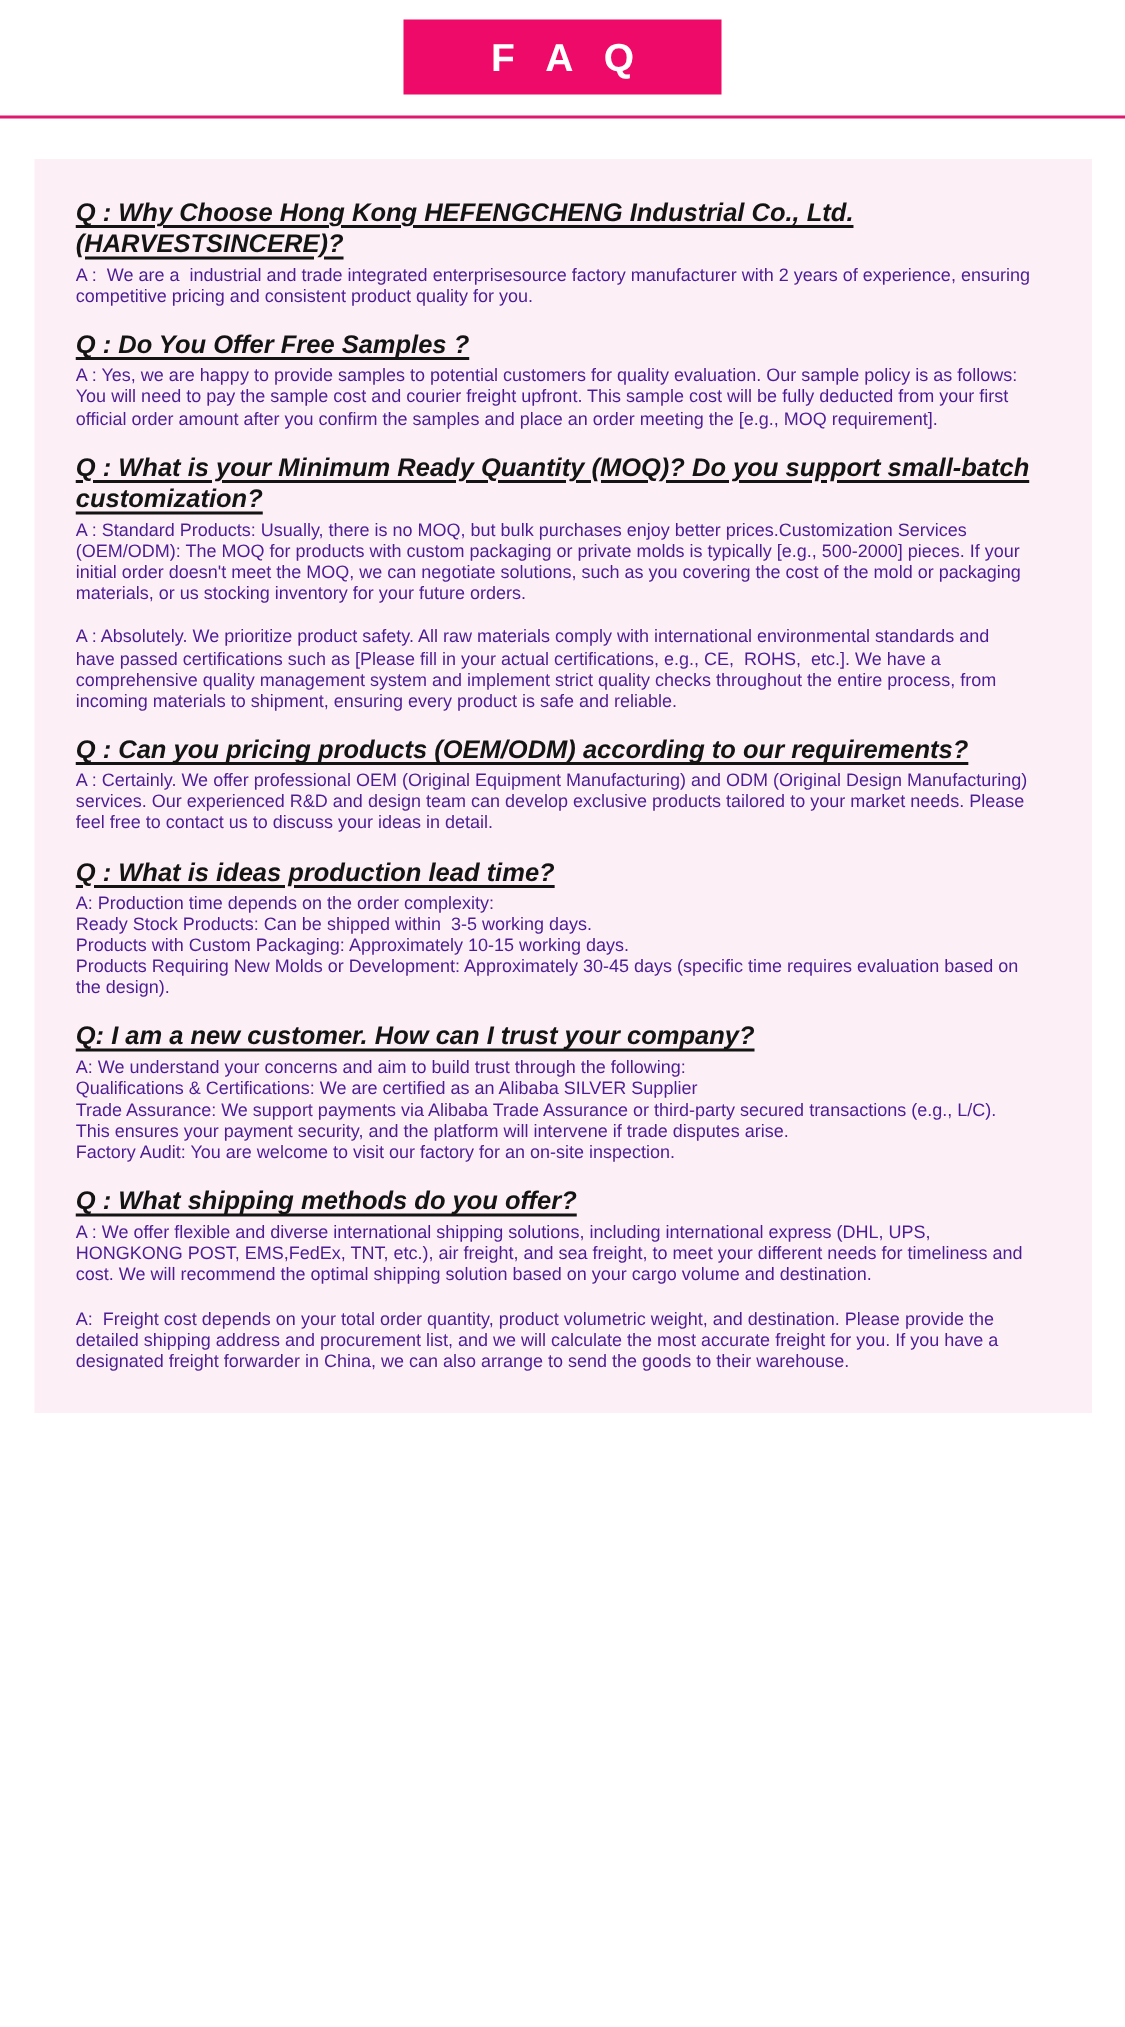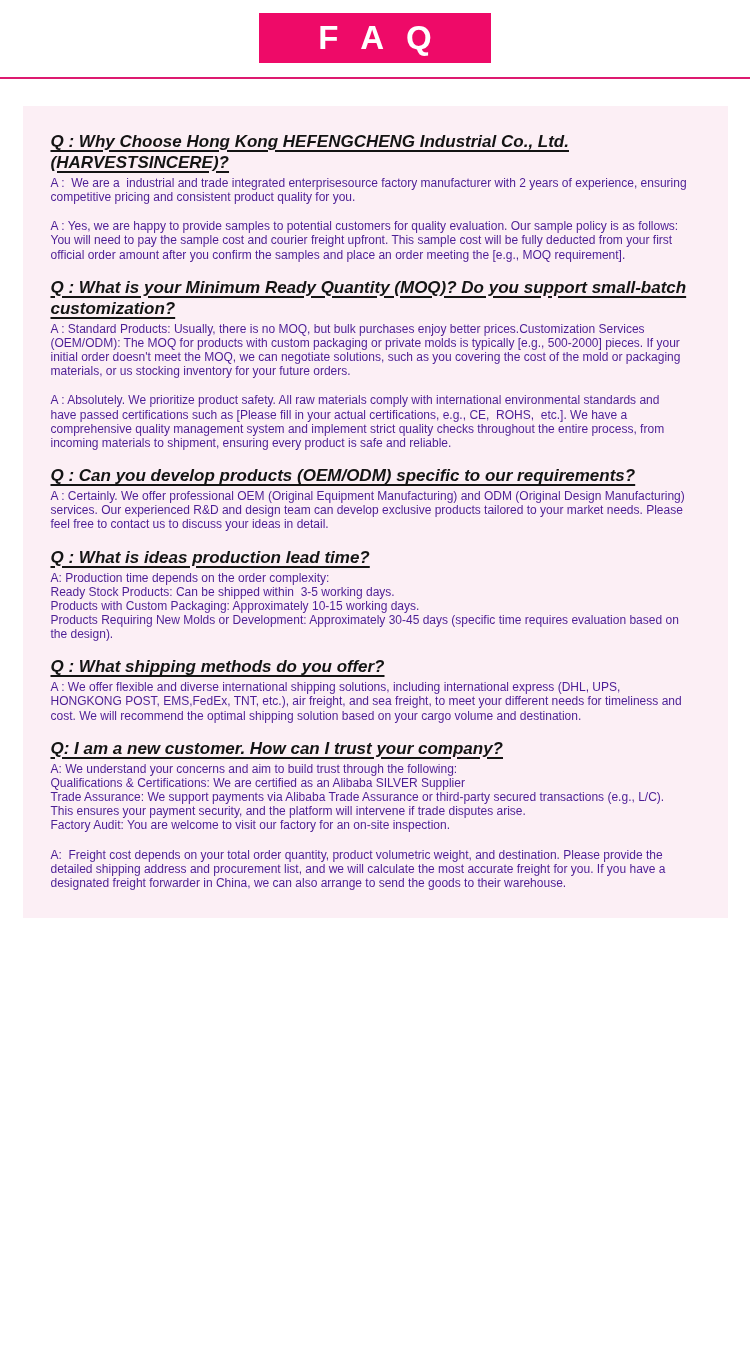--- a/index.html
+++ b/index.html
@@ -6,29 +6,29 @@
   html, body {
     width: 750px;
     background: #ffffff;
     font-family: "Liberation Sans", "DejaVu Sans", sans-serif;
   }
   body { min-height: 1351px; }
 
   
   .header { padding-top: 13px; }
   .banner {
-    width: 232px;
+    width: 212px;
     height: 50px;
     margin: 0 auto;
     background: var(--accent, #ee0a68);
     color: #ffffff;
     display: flex;
     align-items: center;
     justify-content: center;
-    font-size: 33px;
+    font-size: 26px;
     font-weight: bold;
     letter-spacing: 7px;
     text-indent: 7px;
   }
   .divider {
     margin-top: 14px;
     height: 2px;
     width: 100%;
     background: var(--divider, #dd1a70);
   }
@@ -71,56 +71,57 @@
 </div>
 
 <div class="panel">
 
   <div class="qa">
     <h3 class="q">Q : Why Choose Hong Kong HEFENGCHENG Industrial Co., Ltd.(HARVESTSINCERE)?</h3>
     <p class="a">A :  We are a  industrial and trade integrated enterprisesource factory manufacturer with 2 years of experience, ensuring competitive pricing and consistent product quality for you.</p>
   </div>
 
   <div class="qa">
+    <h3 class="q">Q : Do You Offer Free Samples ?</h3>
     <p class="a">A : Yes, we are happy to provide samples to potential customers for quality evaluation. Our sample policy is as follows:
 You will need to pay the sample cost and courier freight upfront. This sample cost will be fully deducted from your first official order amount after you confirm the samples and place an order meeting the [e.g., MOQ requirement].</p>
   </div>
 
   <div class="qa">
     <h3 class="q">Q : What is your Minimum Ready Quantity (MOQ)? Do you support small-batch customization?</h3>
     <p class="a">A : Standard Products: Usually, there is no MOQ, but bulk purchases enjoy better prices.Customization Services (OEM/ODM): The MOQ for products with custom packaging or private molds is typically [e.g., 500-2000] pieces. If your initial order doesn't meet the MOQ, we can negotiate solutions, such as you covering the cost of the mold or packaging materials, or us stocking inventory for your future orders.</p>
   </div>
 
   <div class="qa">
     <p class="a">A : Absolutely. We prioritize product safety. All raw materials comply with international environmental standards and have passed certifications such as [Please fill in your actual certifications, e.g., CE,  ROHS,  etc.]. We have a comprehensive quality management system and implement strict quality checks throughout the entire process, from incoming materials to shipment, ensuring every product is safe and reliable.</p>
   </div>
 
   <div class="qa">
-    <h3 class="q">Q : Can you develop products (OEM/ODM) specific to our requirements?</h3>
+    <h3 class="q">Q : Can you pricing products (OEM/ODM) according to our requirements?</h3>
     <p class="a">A : Certainly. We offer professional OEM (Original Equipment Manufacturing) and ODM (Original Design Manufacturing) services. Our experienced R&amp;D and design team can develop exclusive products tailored to your market needs. Please feel free to contact us to discuss your ideas in detail.</p>
   </div>
 
   <div class="qa">
     <h3 class="q">Q : What is ideas production lead time?</h3>
     <p class="a">A: Production time depends on the order complexity:
 Ready Stock Products: Can be shipped within  3-5 working days.
 Products with Custom Packaging: Approximately 10-15 working days.
 Products Requiring New Molds or Development: Approximately 30-45 days (specific time requires evaluation based on the design).</p>
   </div>
 
   <div class="qa">
-    <h3 class="q">Q : What shipping methods do you offer?</h3>
-    <p class="a">A : We offer flexible and diverse international shipping solutions, including international express (DHL, UPS, HONGKONG POST, EMS,FedEx, TNT, etc.), air freight, and sea freight, to meet your different needs for timeliness and cost. We will recommend the optimal shipping solution based on your cargo volume and destination.</p>
-  </div>
-
-  <div class="qa">
     <h3 class="q">Q: I am a new customer. How can I trust your company?</h3>
     <p class="a">A: We understand your concerns and aim to build trust through the following:
 Qualifications &amp; Certifications: We are certified as an Alibaba SILVER Supplier
 Trade Assurance: We support payments via Alibaba Trade Assurance or third-party secured transactions (e.g., L/C). This ensures your payment security, and the platform will intervene if trade disputes arise.
 Factory Audit: You are welcome to visit our factory for an on-site inspection.</p>
+  </div>
+
+  <div class="qa">
+    <h3 class="q">Q : What shipping methods do you offer?</h3>
+    <p class="a">A : We offer flexible and diverse international shipping solutions, including international express (DHL, UPS, HONGKONG POST, EMS,FedEx, TNT, etc.), air freight, and sea freight, to meet your different needs for timeliness and cost. We will recommend the optimal shipping solution based on your cargo volume and destination.</p>
   </div>
 
   <div class="qa">
     <p class="a">A:  Freight cost depends on your total order quantity, product volumetric weight, and destination. Please provide the detailed shipping address and procurement list, and we will calculate the most accurate freight for you. If you have a designated freight forwarder in China, we can also arrange to send the goods to their warehouse.</p>
   </div>
 
 </div>
 
 </body></html>

